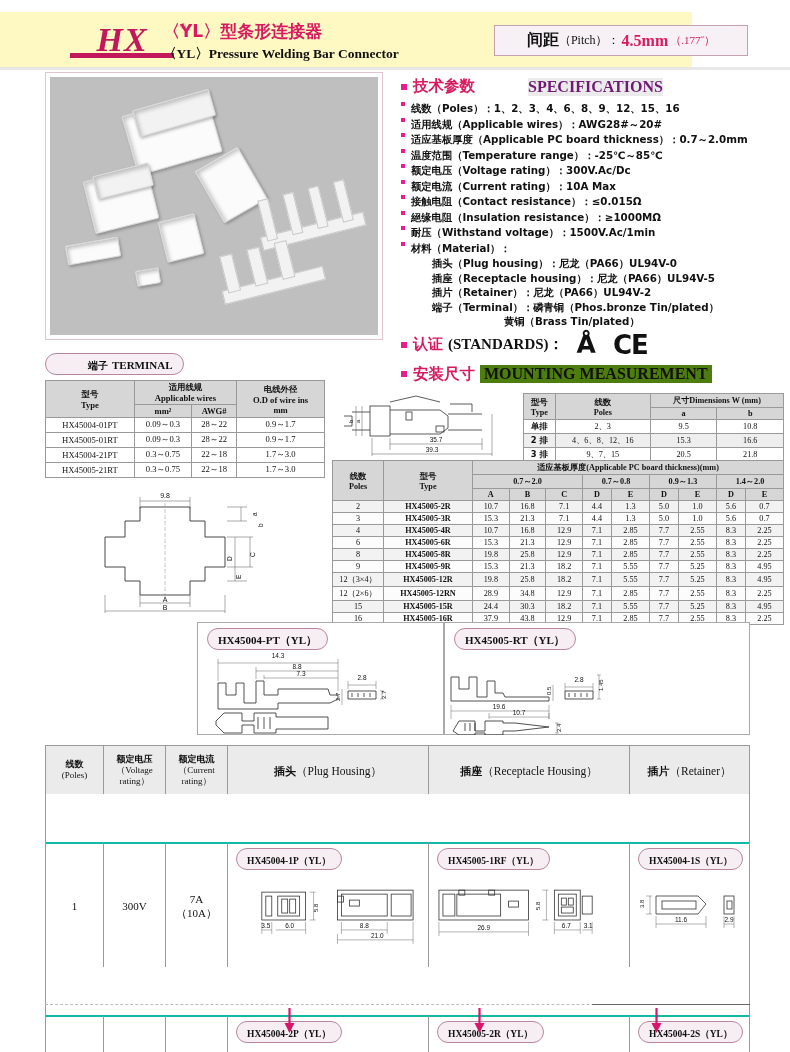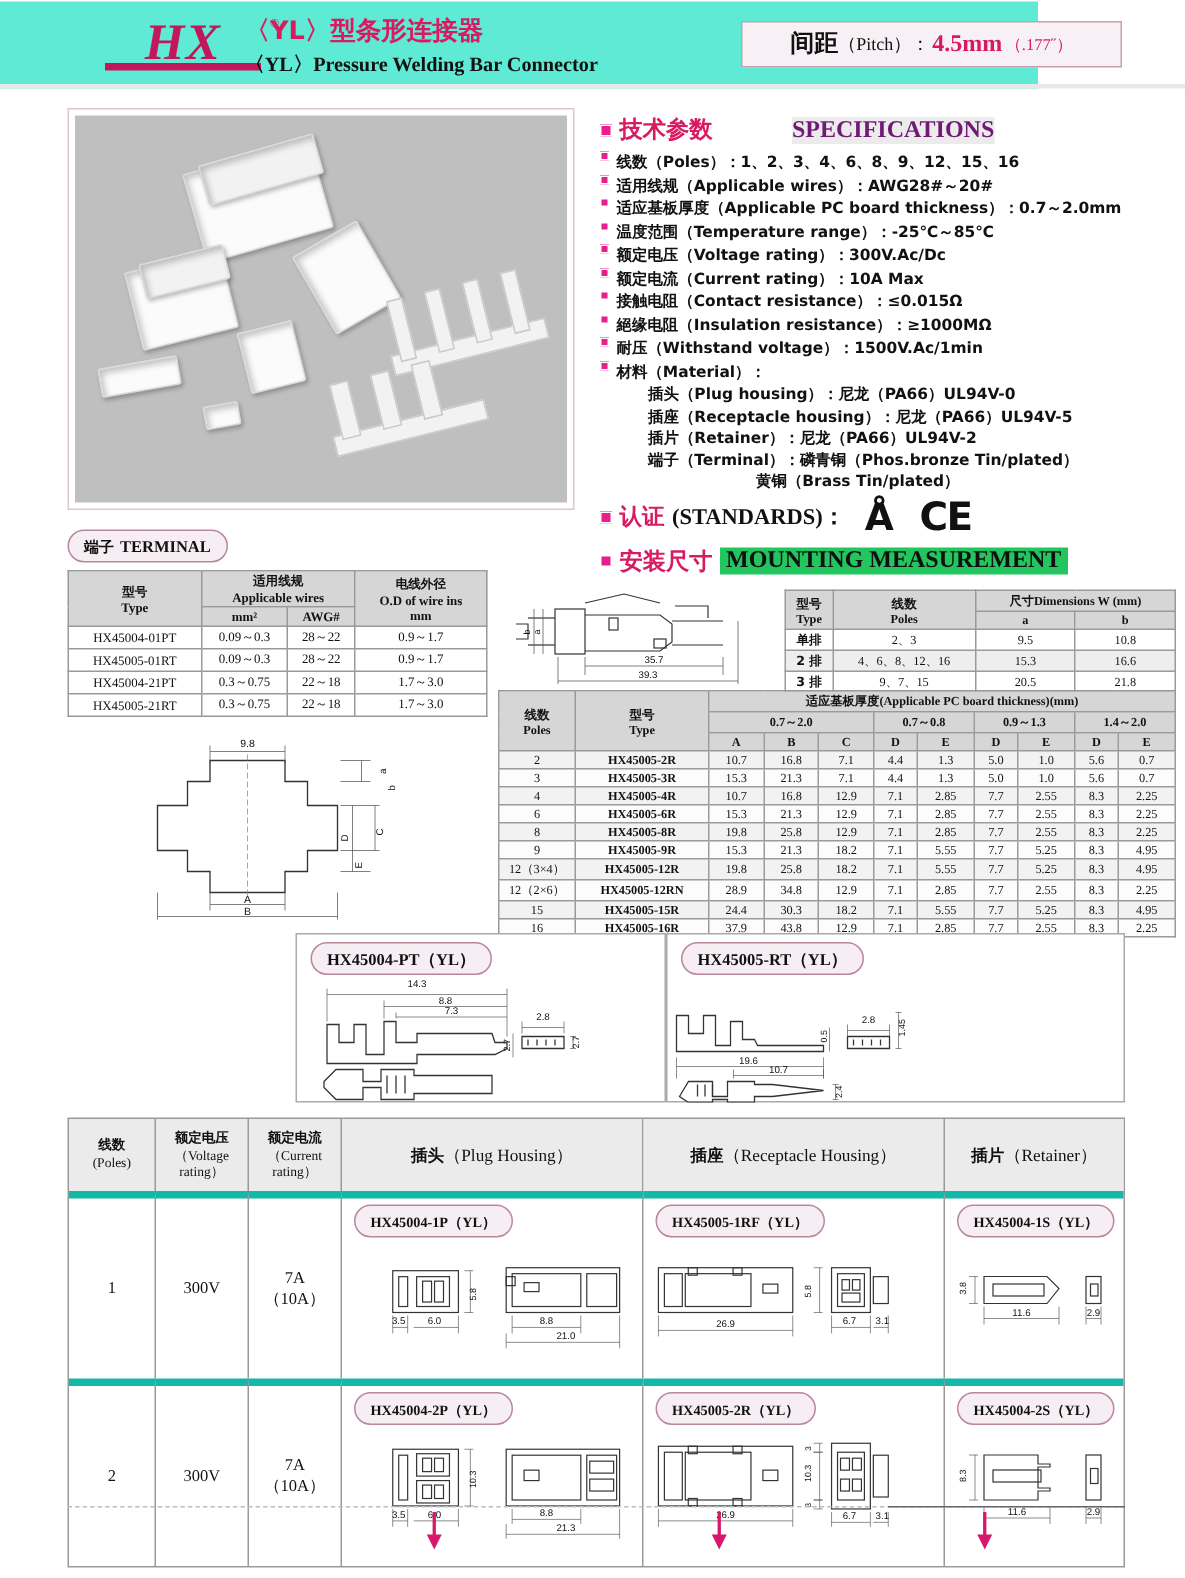--- a/index.html
+++ b/index.html
@@ -7,21 +7,21 @@
     width:790px;height:1052px;
     background:#ffffff;
     font-family:"Liberation Serif", serif;
     color:#1a1a1a;
     position:relative;
     overflow:hidden;
   }
   .page{position:relative;width:790px;height:1052px;}
 
   
-  .header{position:absolute;left:0;top:1px;width:692px;height:58px;background:#5eead4;}
+  .header{position:absolute;left:0;top:12px;width:692px;height:58px;background:#fef9c3;}
   .hdr-inner{position:relative;width:790px;height:58px;}
   .logo{position:absolute;left:62px;top:8px;width:120px;height:40px;}
   .logo-text{
     font-family:"Liberation Serif", serif;
     font-weight:bold;font-size:34px;letter-spacing:1px;
     color:#c2185b;
     font-style:italic;
     line-height:40px;
     text-align:center;
   }
@@ -84,28 +84,28 @@
   .std-row{display:flex;align-items:center;gap:5px;margin-top:5px;}
   .std-cn{font-family:"DejaVu Sans",sans-serif;font-size:15px;font-weight:bold;color:#d81b60;}
   .std-en{font-family:"Liberation Serif",serif;font-size:15px;font-weight:bold;color:#111;}
   .mark-ul{font-family:"DejaVu Sans",sans-serif;font-size:25px;font-weight:bold;
            color:#111;line-height:22px;margin-left:8px;letter-spacing:-2px;}
   .mark-ce{font-family:"DejaVu Sans",sans-serif;font-size:26px;font-weight:bold;
            color:#111;line-height:22px;margin-left:14px;letter-spacing:-1px;}
 
   .mount-head{display:flex;align-items:center;gap:5px;margin-top:8px;}
   .mount-en{font-family:"Liberation Serif",serif;font-size:16px;font-weight:bold;color:#111;
-            background:#22c55e;padding:0 4px;}
+            background:#4d7c0f;padding:0 4px;}
 
   
   .pill{
     display:inline-block;border:1px solid #b8879f;border-radius:11px;
     background:#f6eef2;padding:1px 10px;
   }
-  .pill .cn{font-family:"DejaVu Sans",sans-serif;font-size:10px;font-weight:bold;color:#111;}
+  .pill .cn{font-family:"DejaVu Sans",sans-serif;font-size:10px;font-weight:bold;color:#111;margin-left:32px;}
   .pill .en{font-family:"Liberation Serif",serif;font-size:11px;font-weight:bold;color:#111;}
   .term-wrap{position:absolute;left:45px;top:353px;width:290px;}
   .term-tbl{border-collapse:collapse;margin-top:5px;width:280px;
             font-family:"Liberation Serif",serif;font-size:8.6px;}
   .term-tbl td,.term-tbl th{border:1px solid #999;text-align:center;padding:1px 2px;color:#111;}
   .term-tbl thead td{background:#d6d6d6;font-weight:bold;}
   .term-tbl tbody td{background:#fff;}
   .cnlbl{font-family:"DejaVu Sans",sans-serif;font-size:8.4px;font-weight:bold;}
 
   
@@ -147,21 +147,21 @@
   .bc{box-sizing:border-box;border-right:1px solid #9a9a9a;position:relative;}
   .bc:last-child{border-right:none;}
   .c-poles{width:58px;}
   .c-volt{width:62px;}
   .c-curr{width:62px;}
   .c-plug{width:201px;}
   .c-recp{width:201px;}
   .c-ret{width:119px;}
   .bot-hdr .bc{height:48px;display:flex;align-items:center;justify-content:center;
                flex-direction:column;text-align:center;}
-  .bot-data .bc{height:125px;border-top:5px solid #14b8a6;}
+  .bot-data .bc{height:125px;border-top:2px solid #14b8a6;margin-top:48px;}
   .hdr-cn{font-family:"DejaVu Sans",sans-serif;font-size:9px;font-weight:bold;color:#111;line-height:11px;}
   .hdr-en{font-family:"Liberation Serif",serif;font-size:9px;color:#111;line-height:10.5px;}
   .hdr-big-cn{font-family:"DejaVu Sans",sans-serif;font-size:11px;font-weight:bold;color:#111;}
   .hdr-big-en{font-family:"Liberation Serif",serif;font-size:11.5px;color:#111;}
   .cellcenter{display:flex;align-items:center;justify-content:center;height:100%;
               font-family:"Liberation Serif",serif;font-size:11px;color:#111;text-align:center;
               flex-direction:column;line-height:14px;}
   .cell-pill{position:absolute;left:8px;top:4px;}
   .cell-pill .en{font-size:9.5px;}
   .drawarea{position:absolute;left:0;top:24px;width:100%;height:100px;}

